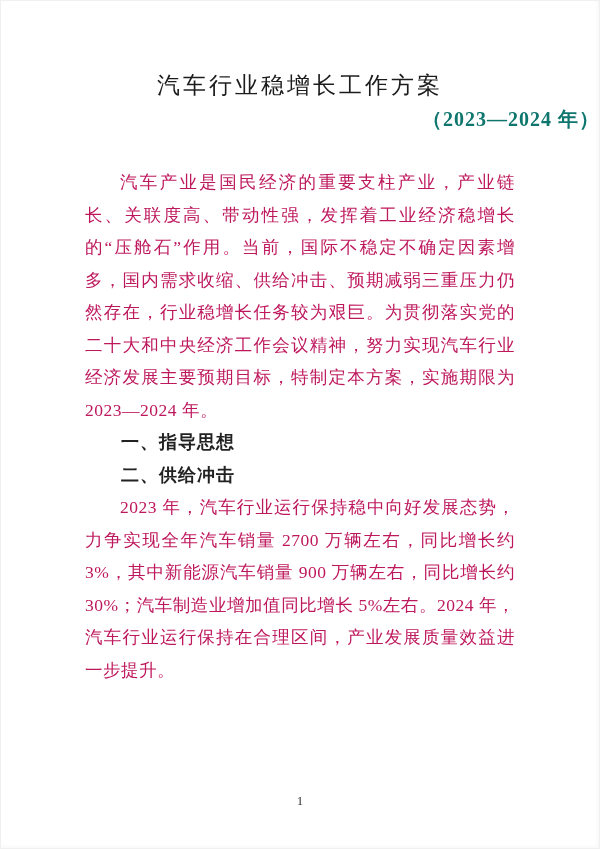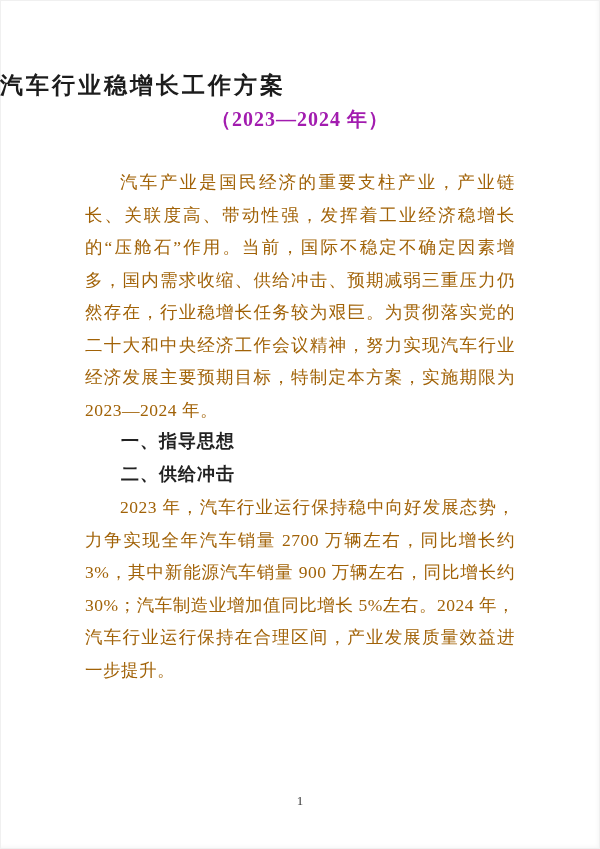--- a/index.html
+++ b/index.html
@@ -14,55 +14,56 @@
     height: 849px;
     background: #ffffff;
     overflow: hidden;
     font-family: "Liberation Serif", serif;
     color: #2e2e2e;
     box-shadow: inset 0 0 0 1px #f0f0f0, inset -2px -2px 4px rgba(0,0,0,0.04);
   }
 
   .doc-title {
     margin-top: 72px;
+    text-align: center;
     font-size: 23px;
     line-height: 28px;
-    font-weight: bold;
+    font-weight: normal;
     letter-spacing: 3px;
     color: #1c1c1c;
     font-family: "Liberation Serif", serif;
   }
 
   .doc-subtitle {
     margin-top: 6px;
-    text-align: center;
+    text-align: right;
     font-size: 20px;
     line-height: 26px;
     font-weight: bold;
     letter-spacing: 1px;
-    color: #a21caf;
+    color: #0f766e;
   }
 
   .doc-body {
     margin-top: 34px;
     padding: 0 85px;
   }
 
   .para {
     font-size: 17.5px;
     line-height: 32.5px;
     text-align: justify;
     text-justify: inter-character;
     text-indent: 2em;
     letter-spacing: 0.5px;
-    color: #a16207;
+    color: #be185d;
   }
 
   .heading {
-    font-family: Liberation Mono, monospace;
+    font-family: Liberation Serif, serif;
     font-size: 18px;
     line-height: 32.5px;
     font-weight: bold;
     text-indent: 2em;
     letter-spacing: 1px;
     color: #222222;
   }
 
   .page-number {
     position: absolute;

